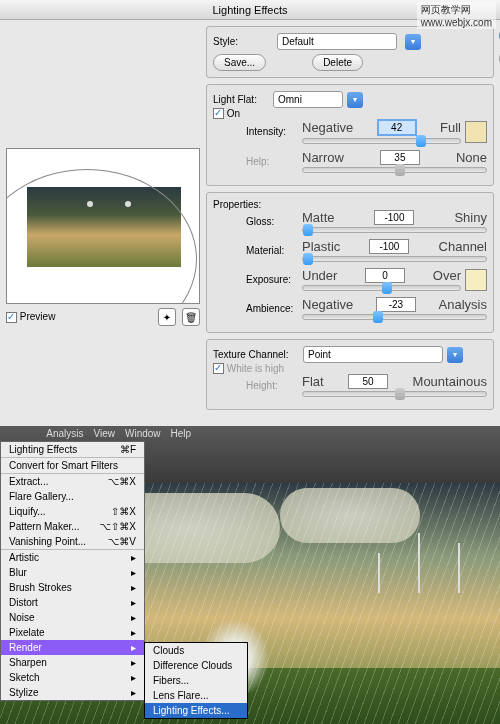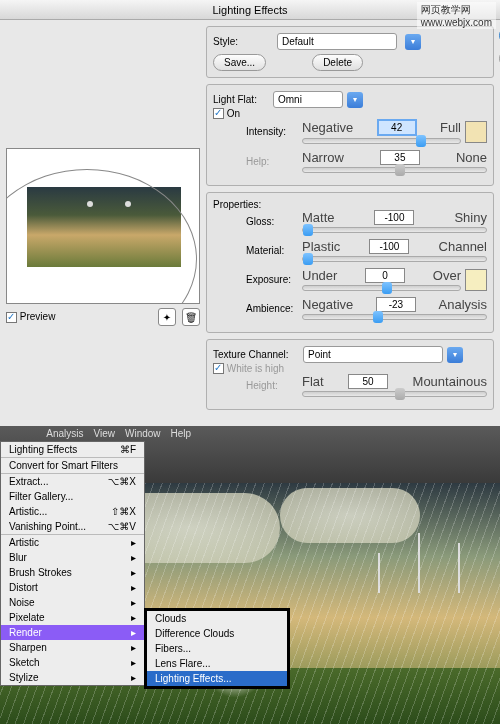--- a/index.html
+++ b/index.html
@@ -41,21 +41,21 @@
 .menubar { background: linear-gradient(#5a5a5a,#3a3a3a); color: #ddd; font-size: 10px; padding: 2px 6px; display: flex; gap: 10px; }
 .menubar .mi.active { background: #2a6cc9; color: #fff; padding: 3px 4px; margin-top: 36px; }
 .artwork { width: 500px; height: 245px; background: linear-gradient(180deg,#2e3a42 0%,#8a9a7a 30%,#d4b87a 55%,#5a7a3a 100%); position: relative; overflow: hidden; }
 .cloud { position: absolute; width: 180px; height: 70px; background: radial-gradient(#e8e8d8,#c8c8b0); border-radius: 40px; opacity: 0.8; }
 .rain { position: absolute; width: 100%; height: 100%; background: repeating-linear-gradient(110deg, rgba(255,255,255,0.2) 0px, rgba(255,255,255,0.2) 1px, transparent 1px, transparent 8px); }
 .windmill { position: absolute; width: 2px; height: 60px; background: #ddd; }
 .menu-panel { position: absolute; left: 0; top: 15px; width: 145px; background: #ededed; border: 1px solid #666; font-size: 10px; z-index: 10; }
 .menu-panel .mrow { padding: 2px 8px; display: flex; justify-content: space-between; }
 .menu-panel .mrow.sep { border-top: 1px solid #bbb; }
 .menu-panel .mrow.hl { background: #8b5cf6; color: #fff; }
-.submenu { position: absolute; left: 144px; top: 182px; width: 146px; background: #ededed; border: 3px solid #000000; font-size: 10px; z-index: 11; }
+.submenu { position: absolute; left: 144px; top: 216px; width: 104px; background: #ededed; border: 1px solid #000000; font-size: 10px; z-index: 11; }
 .submenu .srow { padding: 2px 8px; }
 .submenu .srow.hl { background: #2a6cc9; color: #fff; }
 .watermark { position: absolute; right: 4px; top: 2px; font-size: 10px; color: #333; background: rgba(255,255,255,0.5); padding: 1px 4px; }
 .grass { position: absolute; bottom: 0; width: 100%; height: 60px; background: linear-gradient(#4a6a2a,#2a4a1a); }
 .figure { position: absolute; bottom: 30px; left: 200px; width: 70px; height: 80px; background: radial-gradient(#e8e8e0 30%, transparent 70%); border-radius: 50%; }
 </style>
 </head>
 <body>
 
 <div class="dialog">
@@ -243,26 +243,30 @@
       </div>
       <div class="mrow sep">
         <span>Convert for Smart Filters</span>
         <span></span>
       </div>
       <div class="mrow sep">
         <span>Extract...</span>
         <span>⌥⌘X</span>
       </div>
       <div class="mrow">
-        <span>Filter Gallery...</span>
+        <span>Flare Gallery...</span>
         <span></span>
       </div>
       <div class="mrow">
-        <span>Artistic...</span>
+        <span>Liquify...</span>
         <span>⇧⌘X</span>
+      </div>
+      <div class="mrow">
+        <span>Pattern Maker...</span>
+        <span>⌥⇧⌘X</span>
       </div>
       <div class="mrow">
         <span>Vanishing Point...</span>
         <span>⌥⌘V</span>
       </div>
       <div class="mrow sep">
         <span>Artistic</span>
         <span>▸</span>
       </div>
       <div class="mrow">

